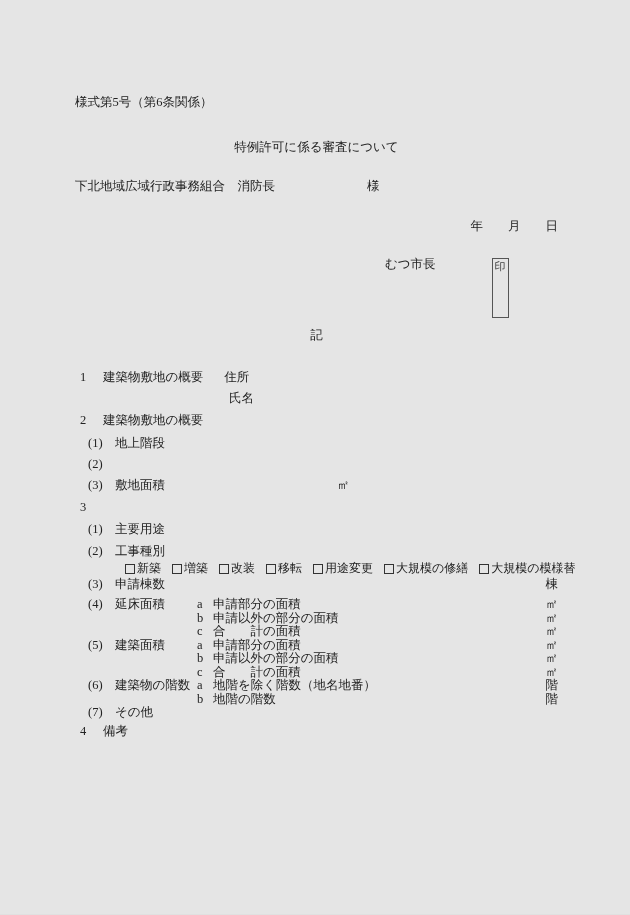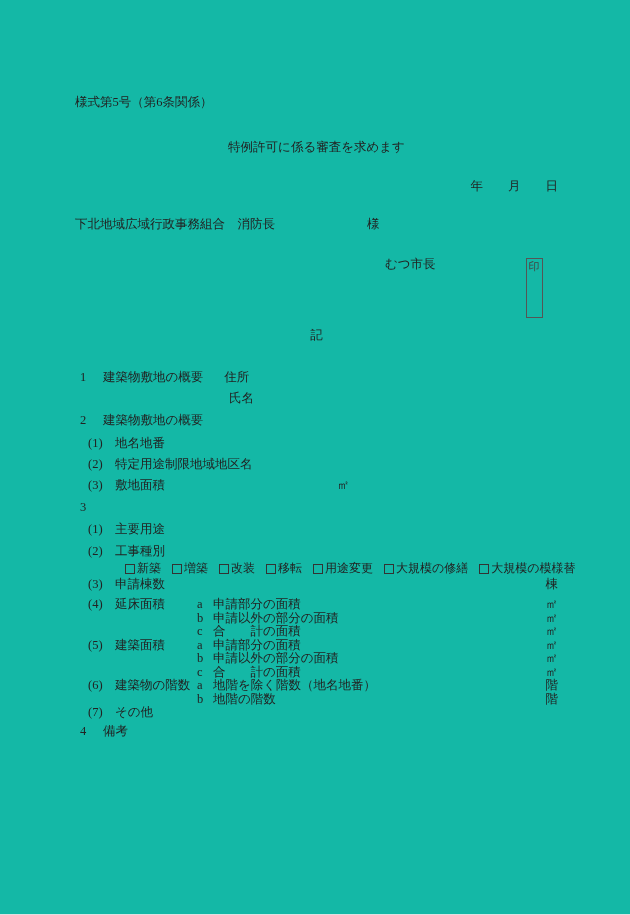--- a/index.html
+++ b/index.html
@@ -1,20 +1,20 @@
 <!DOCTYPE html>
 <html><head>
 <meta charset="utf-8">
 <style>
   * { margin:0; padding:0; box-sizing:border-box; }
   html,body { background:#ffffff; }
   .page {
     position:relative;
     width:630px; height:915px;
-    background:#14b8a6;
+    background:#e5e5e5;
     color:#222222;
     font-family:"Liberation Serif","DejaVu Serif",serif;
     font-size:12.5px;
     line-height:13px;
     padding:0 72px 0 75px;
     border-bottom:1px solid #e0e0e0;
     overflow:hidden;
   }
   .sp96 { height:96px; }
   .row { position:relative; white-space:nowrap; }
@@ -34,21 +34,21 @@
   }
   .main-line { padding-left:5px; display:flex; }
   .main-no { display:inline-block; width:13px; margin-right:10px; flex:0 0 auto; }
   .sub-line { padding-left:13px; display:flex; }
   .sub-no { display:inline-block; width:20px; margin-right:7px; flex:0 0 auto; }
   .col1 { flex:0 0 109px; display:flex; }
   .key { display:inline-block; width:12px; margin-right:4px; flex:0 0 auto; }
   .unit-right { margin-left:auto; }
   .unit-mid { position:absolute; left:262px; top:0; }
   .honorific { margin-left:92px; }
-  .sender-row { padding-left:310px; display:flex;gap:34px; }
+  .sender-row { padding-left:310px; display:flex; }
   .seal-box {
     display:inline-block;
     border:1px solid #555;
     font-size:11px;
     line-height:13px;
     padding:1px 2px;
     margin-left:56px;
     color:#444;
   }
   .cb-row { padding-left:50px; font-size:12px; display:flex; align-items:flex-start; }
@@ -65,27 +65,27 @@
 </style>
 </head>
 <body>
 
 <div class="page">
 
   <div class="sp96"></div>
 
   <div class="row h45">様式第5号（第6条関係）</div>
 
-  <div class="row h39 center">特例許可に係る審査を求めます</div>
-
-  <div class="row h38 right">年　　月　　日</div>
+  <div class="row h39 center">特例許可に係る審査について</div>
 
   <div class="row h40">
     <span>下北地域広域行政事務組合　消防長</span><span class="honorific">様</span>
   </div>
+
+  <div class="row h38 right">年　　月　　日</div>
 
   <div class="row h60 sender-row">
     <span>むつ市長</span>
     <span class="seal-box">印</span>
   </div>
 
 
   <div class="h11"></div>
   <div class="row h42 center">記</div>
 
@@ -97,25 +97,24 @@
   <div class="row h22 indent-name">
     <span>氏名</span>
   </div>
 
   <div class="row h23 main-line">
     <span class="main-no">2</span>
     <span>建築物敷地の概要</span>
   </div>
   <div class="row h21 sub-line">
     <span class="sub-no">(1)</span>
-    <span>地名地番</span>
+    <span>地上階段</span>
   </div>
   <div class="row h21 sub-line">
     <span class="sub-no">(2)</span>
-    <span>特定用途制限地域地区名</span>
   </div>
   <div class="row h22 sub-line">
     <span class="sub-no">(3)</span>
     <span>敷地面積</span>
     <span class="unit-mid">㎡</span>
   </div>
 
   <div class="row h22 main-line">
     <span class="main-no">3</span>
   </div>

